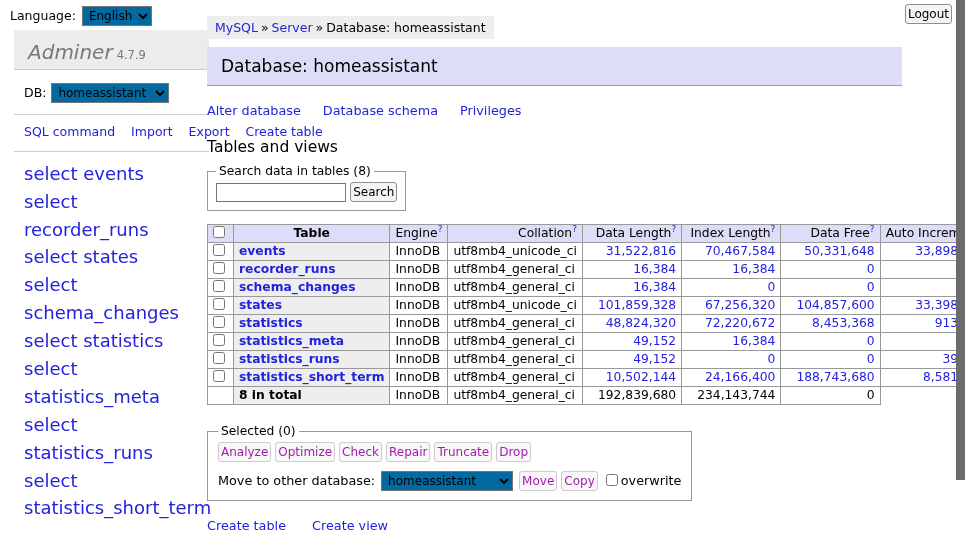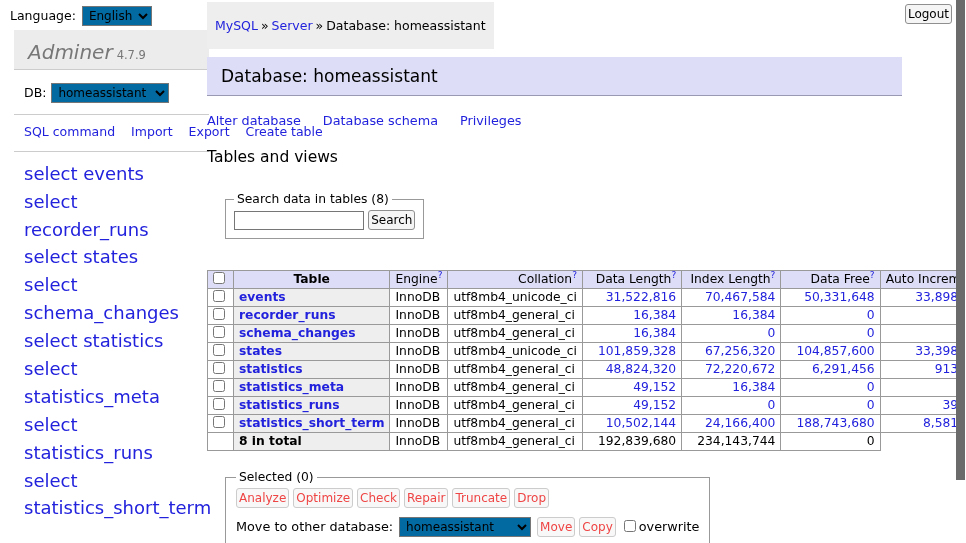--- a/index.html
+++ b/index.html
@@ -41,40 +41,40 @@
   
   #content { margin-left: 207px; margin-right: 64px; position: relative; }
   #logout-btn { position: absolute; top: 4px; right: -50px; }
 
   button {
     font-family: "DejaVu Sans", "Liberation Sans", sans-serif;
     font-size: 12px;
     background: #f5f5f5; border: 1px solid #8f8f8f; border-radius: 3px;
     padding: 2px 2px; color: #000; cursor: pointer;
   }
-  button:disabled { color: #ef4444; border-color: #ccc; background: #f8f8f8; cursor: default; }
+  button:disabled { color: #a21caf; border-color: #ccc; background: #f8f8f8; cursor: default; }
 
   #breadcrumb {
-    display: inline-block; background: #eee; padding: 16px 8px;
-    margin-top: 2px; font-size: 12.5px;
+    display: inline-block; background: #eee; padding: 4px 8px;
+    margin-top: 16px; font-size: 12.5px;
   }
   #breadcrumb .sep { color: #000; margin: 0 3px; }
 
   h2 {
     font-weight: normal; font-size: 17px;
     background: #ddddf7; border-bottom: 1px solid #9999b3;
     margin: 8px 0 0; padding: 9px 14px;
   }
   #tabs { margin: 17px 0 0; }
   #tabs a { margin-right: 22px; font-size: 12.8px; }
 
   h3 { font-weight: normal; font-size: 15.5px; margin: 20px 0 8px; }
 
   fieldset {
-    display: inline-block; border: 1px solid #999; margin: 18px; padding: 4px 8px 8px;
+    display: inline-block; border: 1px solid #999; margin: 0; padding: 4px 8px 8px;
   }
   legend { font-size: 12.3px; padding: 0 3px; }
   input[type="text"] {
     font-family: "DejaVu Sans", "Liberation Sans", sans-serif;
     font-size: 12px; border: 1px solid #767676; height: 19px; width: 130px; padding: 0 3px;
   }
   input[type="checkbox"] { width: 12px; height: 12px; margin: 0 3px 0 0; vertical-align: -1px; }
 
   
   table { border-collapse: collapse; margin-top: 13px; font-size: 12.3px; }
@@ -211,21 +211,21 @@
           <td class="num"><a>104,857,600</a></td>
           <td class="num"><a>33,398,984</a></td>
         </tr>
         <tr>
           <td class="checkcol"><input type="checkbox" style=""></td>
           <th><a>statistics</a></th>
           <td>InnoDB</td>
           <td>utf8mb4_general_ci</td>
           <td class="num"><a>48,824,320</a></td>
           <td class="num"><a>72,220,672</a></td>
-          <td class="num"><a>6,291,456</a></td>
+          <td class="num"><a>8,453,368</a></td>
           <td class="num"><a>913,577</a></td>
         </tr>
         <tr>
           <td class="checkcol"><input type="checkbox" style=""></td>
           <th><a>statistics_meta</a></th>
           <td>InnoDB</td>
           <td>utf8mb4_general_ci</td>
           <td class="num"><a>49,152</a></td>
           <td class="num"><a>16,384</a></td>
           <td class="num"><a>0</a></td>

